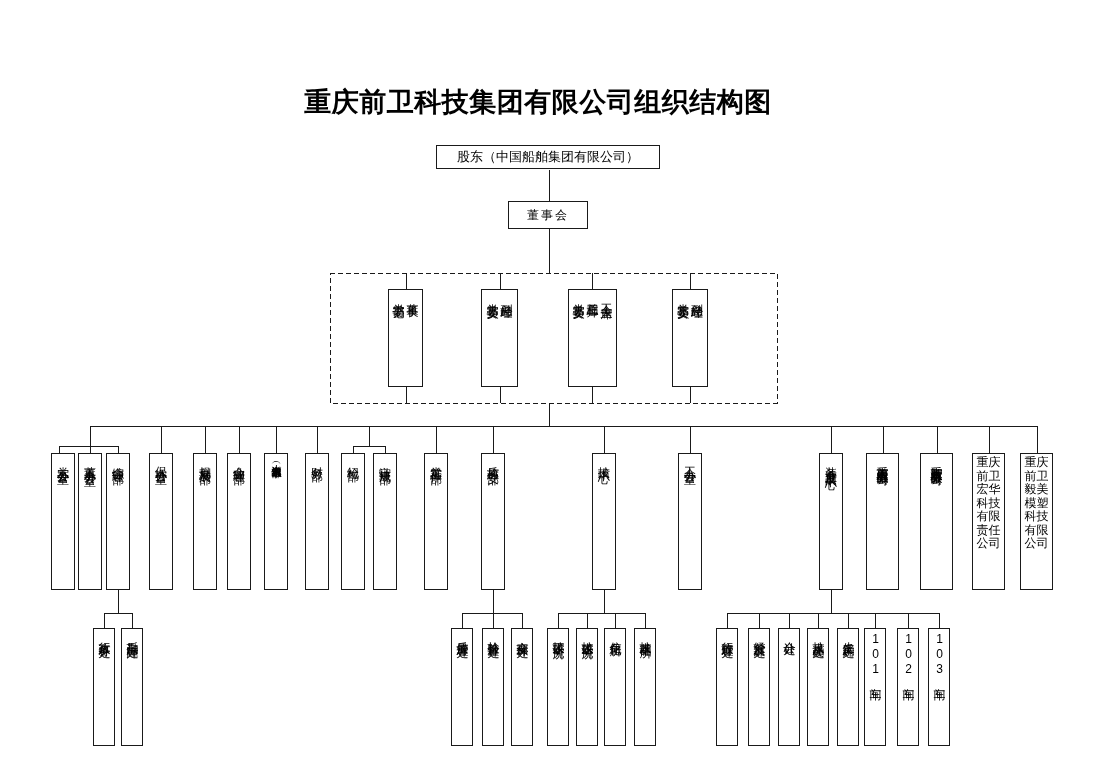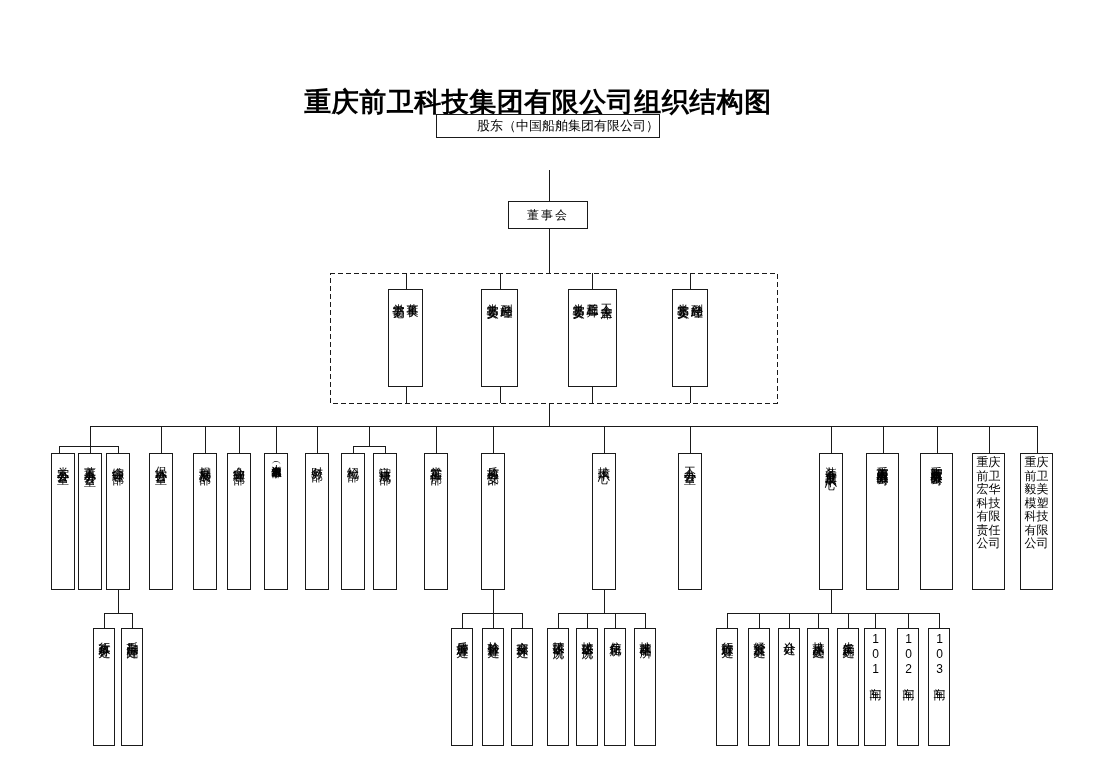--- a/index.html
+++ b/index.html
@@ -3,21 +3,21 @@
 <meta charset="utf-8">
 <style>
   html,body{margin:0;padding:0;background:#fff;}
   .canvas{position:relative;width:1072px;height:776px;background:#ffffff;overflow:hidden;
           font-family:"Liberation Sans",sans-serif;color:#000;}
   svg.wires{position:absolute;left:0;top:0;width:1112px;height:776px;}
   .title{position:absolute;left:0;top:84px;width:1076px;text-align:center;
          font-size:27px;font-weight:bold;letter-spacing:0.5px;}
   .hbox{position:absolute;box-sizing:border-box;border:1px solid #1a1a1a;background:#fff;
         display:flex;align-items:center;justify-content:center;}
-  .shareholder{left:436px;top:114px;width:224px;height:24px;font-size:13px;justify-content:flex-end;}
+  .shareholder{left:436px;top:145px;width:224px;height:24px;font-size:13px;}
   .board{left:508px;top:201px;width:80px;height:28px;font-size:12px;letter-spacing:2px;}
   .node{position:absolute;box-sizing:border-box;border:1px solid #1a1a1a;background:#fff;
         display:flex;justify-content:center;align-items:flex-start;}
   .node .vt{writing-mode:vertical-rl;text-orientation:mixed;white-space:pre-line;
             font-size:12px;line-height:14px;letter-spacing:1.5px;padding-top:3px;}
   .leader{top:289px;height:98px;}
   .leader .vt{font-size:12px;line-height:14px;letter-spacing:1px;padding-top:4px;}
   .dept{top:453px;height:137px;width:24px;}
   .comp{width:33px;}
   .comp .vt{letter-spacing:0.8px;}

